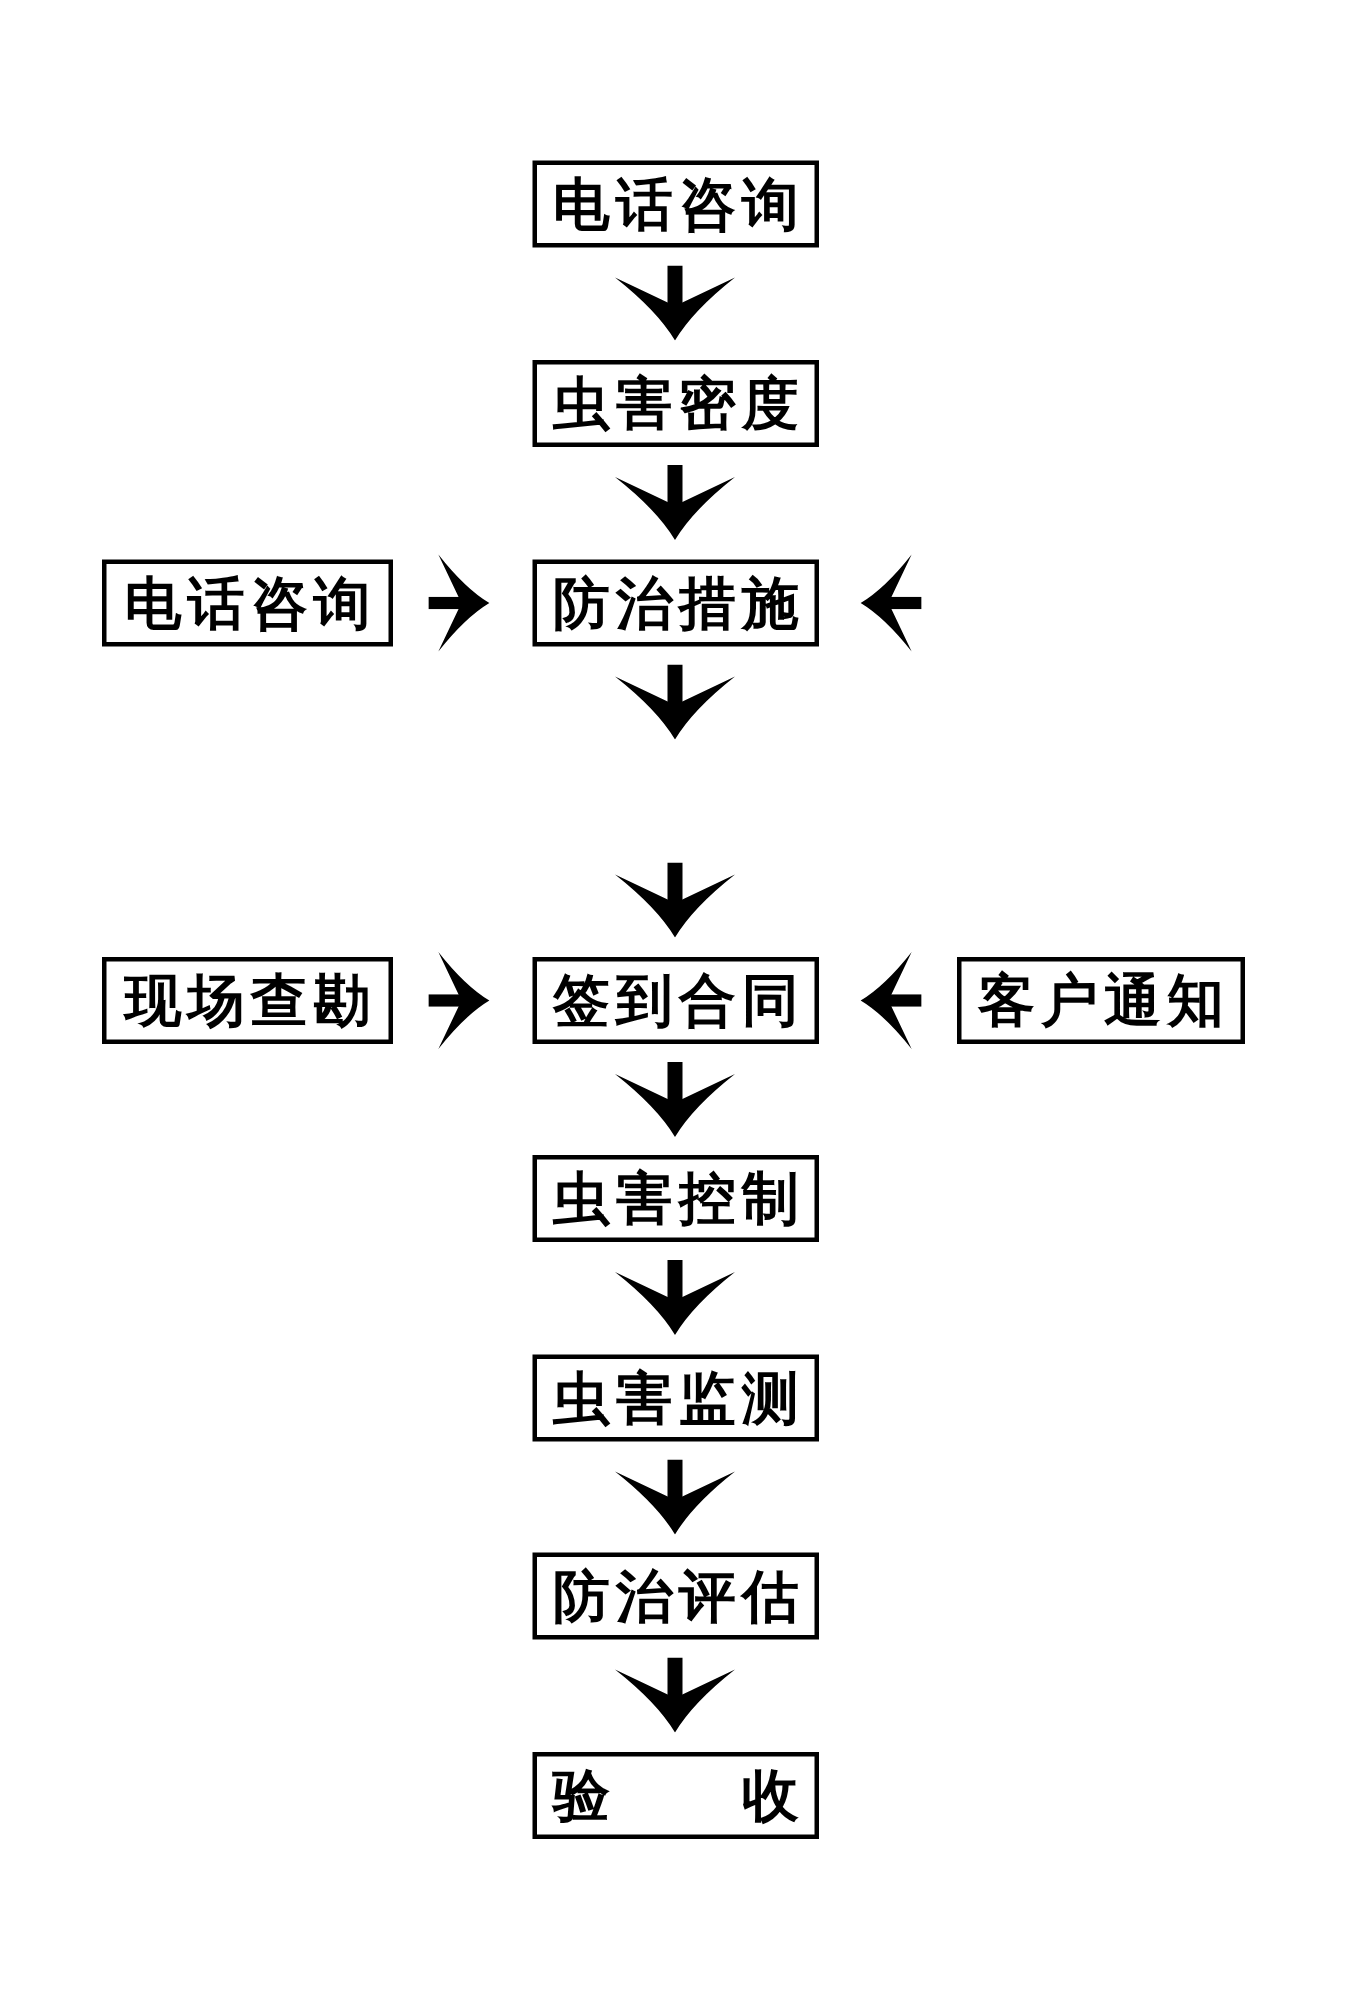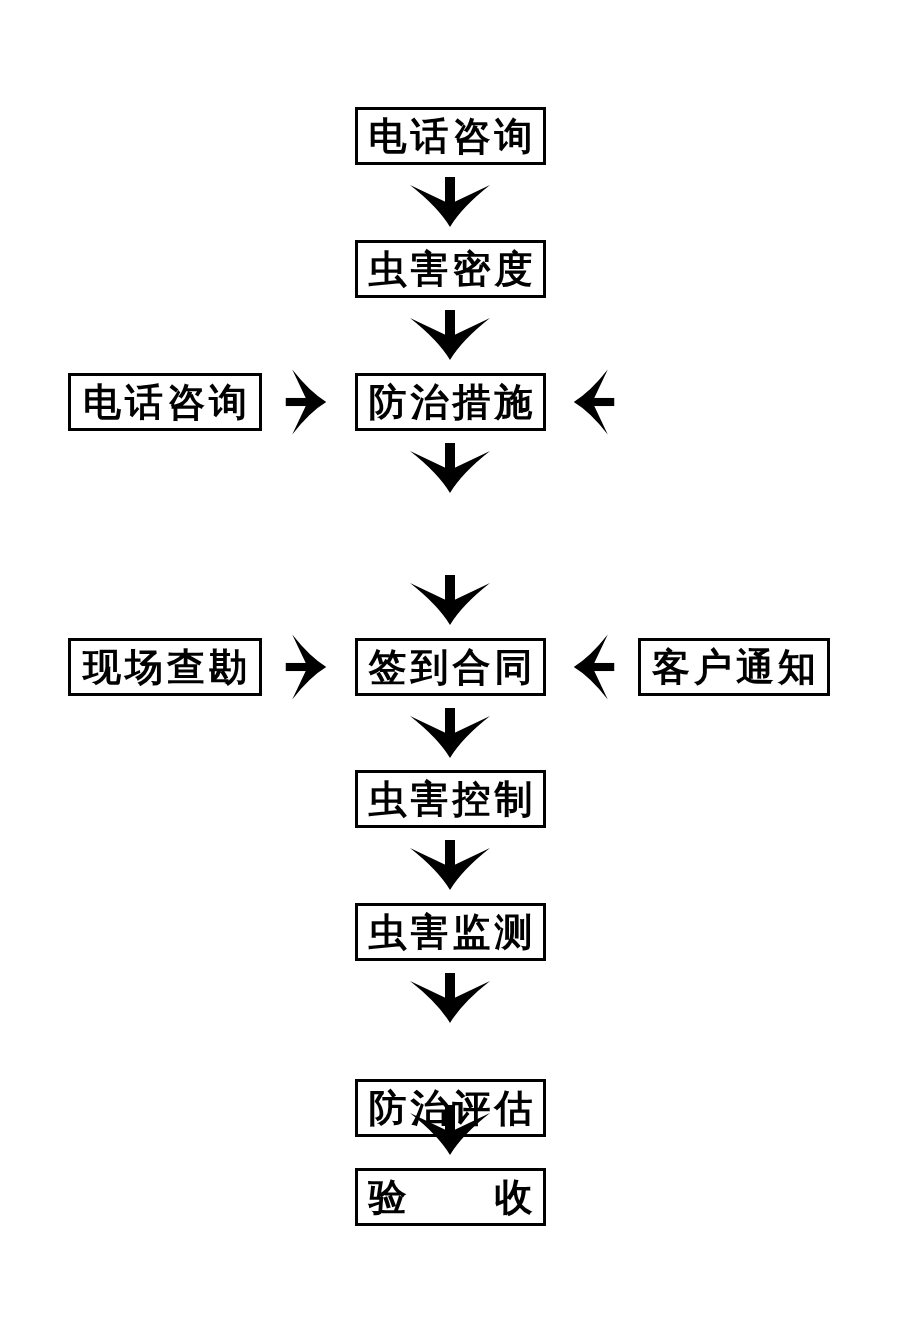--- a/index.html
+++ b/index.html
@@ -36,21 +36,21 @@
   .left-box   { left: 68px;  width: 194px; }
   .right-box  { left: 638px; width: 192px; }
 
   .r1 { top: 107px; }
   .r2 { top: 240px; }
   .r3 { top: 373px; }
   .r4 { top: 505px; }
   .r5 { top: 638px; }
   .r6 { top: 770px; }
   .r7 { top: 903px; justify-content: center; }
-  .r8 { top: 1035px; margin-top: 44px; }
+  .r8 { top: 1035px; }
   .r9 { top: 1168px; }
 
   .varrow {
     position: absolute;
     left: 408px;
     width: 84px;
     height: 50px;
   }
   .varrow svg { display: block; width: 84px; height: 50px; }
   .a1 { top: 177px; }

